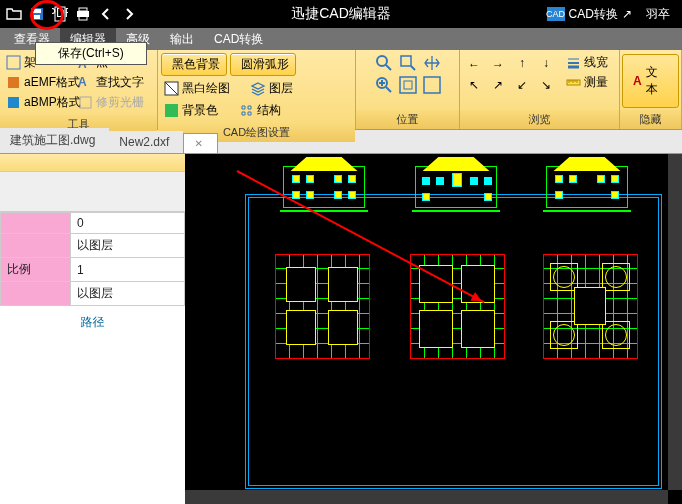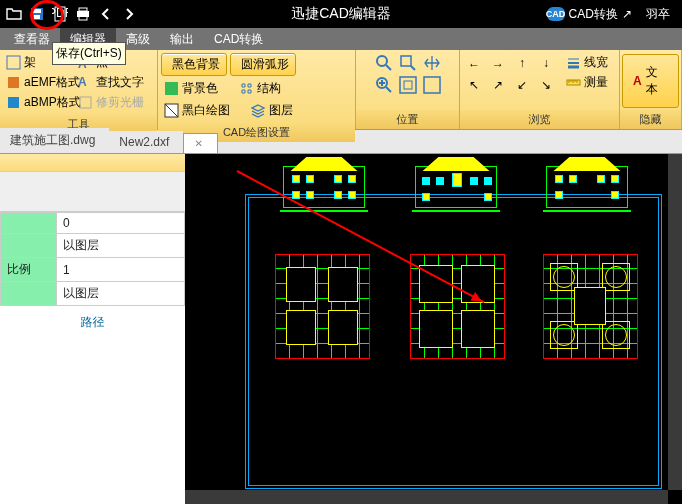--- a/index.html
+++ b/index.html
@@ -4,24 +4,24 @@
 <style>
 *{margin:0;padding:0;box-sizing:border-box;font-family:"Microsoft YaHei",Arial,sans-serif;font-size:12px}
 body{width:682px;height:504px;overflow:hidden;background:#000;position:relative}
 .titlebar{height:28px;background:#000;display:flex;align-items:center;color:#fff;padding:0 4px}
 .tb-left{display:flex;align-items:center;gap:3px}
 .tb-ico{width:20px;height:20px;display:flex;align-items:center;justify-content:center;cursor:pointer}
 .tb-ico svg{width:16px;height:16px}
 .save-circle{position:absolute;left:30px;top:0;width:34px;height:30px;border:3px solid #f00;border-radius:50%;z-index:100;pointer-events:none}
 .tb-title{position:absolute;left:50%;transform:translateX(-50%);font-size:14px;color:#fff}
 .tb-right{margin-left:auto;display:flex;align-items:center;gap:14px;color:#fff;padding-right:8px}
-.cad-badge{width:18px;height:14px;background:#2984d1;border-radius:6px;display:flex;align-items:center;justify-content:center;font-size:9px;font-weight:bold}
+.cad-badge{width:18px;height:14px;background:#2984d1;border-radius:0;display:flex;align-items:center;justify-content:center;font-size:9px;font-weight:normal}
 .menubar{height:22px;background:#737373;display:flex;padding-left:4px}
 .menu-item{color:#fff;padding:3px 10px;cursor:pointer}
-.tooltip{position:absolute;left:52px;top:42px;background:#ffffe1;border:1px solid #555;padding:2px 3px;color:#000;z-index:101}
+.tooltip{position:absolute;left:35px;top:42px;background:#ffffe1;border:1px solid #555;padding:2px 22px;color:#000;z-index:101}
 .ribbon{background:linear-gradient(#ffe9a5,#fadb7c);display:flex;height:80px;border-bottom:1px solid #b89a46}
 .panel{border-right:1px solid #c6a95a;display:flex;flex-direction:column;height:100%}
 .panel-body{flex:1;display:flex;padding:2px}
 .panel-title{text-align:center;font-size:11px;color:#333;padding:2px;background:linear-gradient(#fadb7c,#efc75e)}
 .pcol{display:flex;flex-direction:column;gap:1px;padding:1px}
 .pbtn{display:flex;align-items:center;gap:3px;padding:1px 3px;cursor:pointer;white-space:nowrap}
 .pbtn .pico{width:15px;height:15px;flex-shrink:0}
 .ybtn{border:1px solid #c99a00;background:linear-gradient(#ffe79a,#ffd24a);border-radius:3px;padding:2px 6px;display:flex;align-items:center;gap:4px;box-shadow:0 1px 0 #fff inset}
 .navarrows{display:flex;gap:0}
 .nava{width:24px;height:22px;display:flex;align-items:center;justify-content:center;cursor:pointer}
@@ -29,21 +29,21 @@
 .doctabs{height:24px;background:#e9e9e9;border-bottom:1px solid #999;display:flex;align-items:flex-end}
 .dtab{padding:4px 14px 4px 10px;background:#e9e9e9;color:#444;cursor:pointer;display:flex;align-items:center;gap:6px}
 .dtab.active{background:#fff;border:1px solid #999;border-bottom:none;color:#000}
 .dtab .close{color:#888;font-size:10px}
 .main{display:flex;height:350px}
 .side{width:185px;background:#fff;display:flex;flex-direction:column}
 .side-head{height:18px;background:linear-gradient(#ffe9a5,#fadb7c);border-bottom:1px solid #ccc}
 .prop-scroll{height:40px;background:#efefef;border-bottom:1px solid #ccc;position:relative}
 .ptable{width:100%;border-collapse:collapse}
 .ptable td{border:1px solid #ccc;padding:3px 6px;font-size:12px;color:#222;height:20px}
-.ptable td:first-child{width:56px;background:#86efac}
+.ptable td:first-child{width:70px;background:#f9a8d4}
 .pathbox{padding:8px;text-align:center;color:#0369a1}
 .canvas{flex:1;background:#000;position:relative;overflow:hidden}
 .redline{position:absolute;left:52px;top:16px;width:280px;height:2px;background:#f00;transform-origin:left center;transform:rotate(28deg);z-index:99}
 .redline:after{content:"";position:absolute;right:-2px;top:-4px;border:5px solid transparent;border-left:10px solid #f00}
 .cadframe{position:absolute;left:60px;top:40px;right:20px;bottom:15px;border:1px solid #0af}
 .cadframe2{position:absolute;left:2px;top:2px;right:2px;bottom:2px;border:1px solid #0af}
 
 .elev{position:absolute;top:12px;display:flex;flex-direction:column;align-items:center}
 .elev .house{width:82px;height:42px;border:1px solid #0f0;position:relative}
 .elev .roof{position:absolute;top:-10px;left:-4px;right:-4px;height:14px;background:#ff0;clip-path:polygon(12% 100%,30% 0,70% 0,88% 100%,100% 100%,100% 100%,0 100%)}
@@ -179,44 +179,44 @@
      <div class="ybtn">
               <span class="pico"><svg viewBox="0 0 15 15">
                   <path d="M2 12 Q7 2 13 12" fill="none" stroke="#e80" stroke-width="2"></path>
                 </svg></span>
               <span>圆滑弧形</span>
             </div>
     </div>
     <div style="display:flex;gap:3px;margin-top:2px">
      <div class="pbtn">
               <span class="pico"><svg viewBox="0 0 15 15">
-                  <rect x="1" y="1" width="13" height="13" fill="#3b5"></rect>
-                </svg></span>
-              <span>背景色</span>
+                  <rect x="1" y="1" width="13" height="13" fill="#fff" stroke="#333"></rect>
+                  <path d="M1 1 L14 14" stroke="#333"></path>
+                </svg></span>
+              <span>黑白绘图</span>
             </div>
      <div class="pbtn" style="margin-left:12px">
               <span class="pico"><svg viewBox="0 0 15 15">
-                  <path d="M3 3h3v3H3zM9 3h3v3H9zM3 9h3v3H3zM9 9h3v3H9z" fill="none" stroke="#37b"></path>
-                </svg></span>
-              <span>结构</span>
+                  <path d="M7 2l6 3-6 3-6-3z M1 8l6 3 6-3 M1 11l6 3 6-3" fill="none" stroke="#37b" stroke-width="1.3"></path>
+                </svg></span>
+              <span>图层</span>
             </div>
     </div>
     <div style="display:flex;gap:3px;margin-top:2px">
      <div class="pbtn">
               <span class="pico"><svg viewBox="0 0 15 15">
-                  <rect x="1" y="1" width="13" height="13" fill="#fff" stroke="#333"></rect>
-                  <path d="M1 1 L14 14" stroke="#333"></path>
-                </svg></span>
-              <span>黑白绘图</span>
+                  <rect x="1" y="1" width="13" height="13" fill="#3b5"></rect>
+                </svg></span>
+              <span>背景色</span>
             </div>
      <div class="pbtn" style="margin-left:12px">
               <span class="pico"><svg viewBox="0 0 15 15">
-                  <path d="M7 2l6 3-6 3-6-3z M1 8l6 3 6-3 M1 11l6 3 6-3" fill="none" stroke="#37b" stroke-width="1.3"></path>
-                </svg></span>
-              <span>图层</span>
+                  <path d="M3 3h3v3H3zM9 3h3v3H9zM3 9h3v3H3zM9 9h3v3H9z" fill="none" stroke="#37b"></path>
+                </svg></span>
+              <span>结构</span>
             </div>
     </div>
    </div>
   </div>
   <div class="panel-title">CAD绘图设置</div>
  </div>
 
  <div class="panel" style="width:104px">
   <div class="panel-body" style="flex-direction:column;align-items:center">
    <div style="display:flex">

